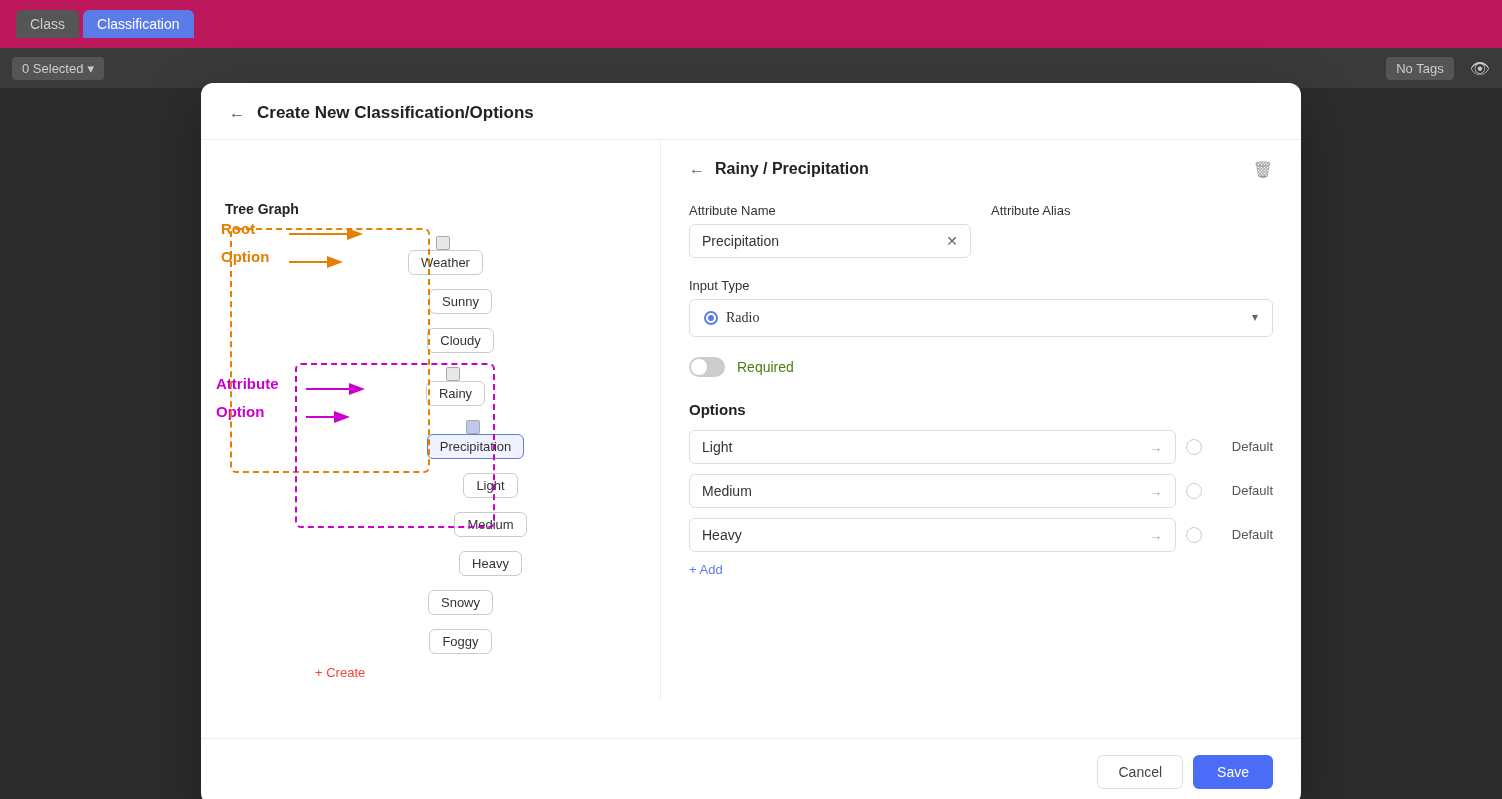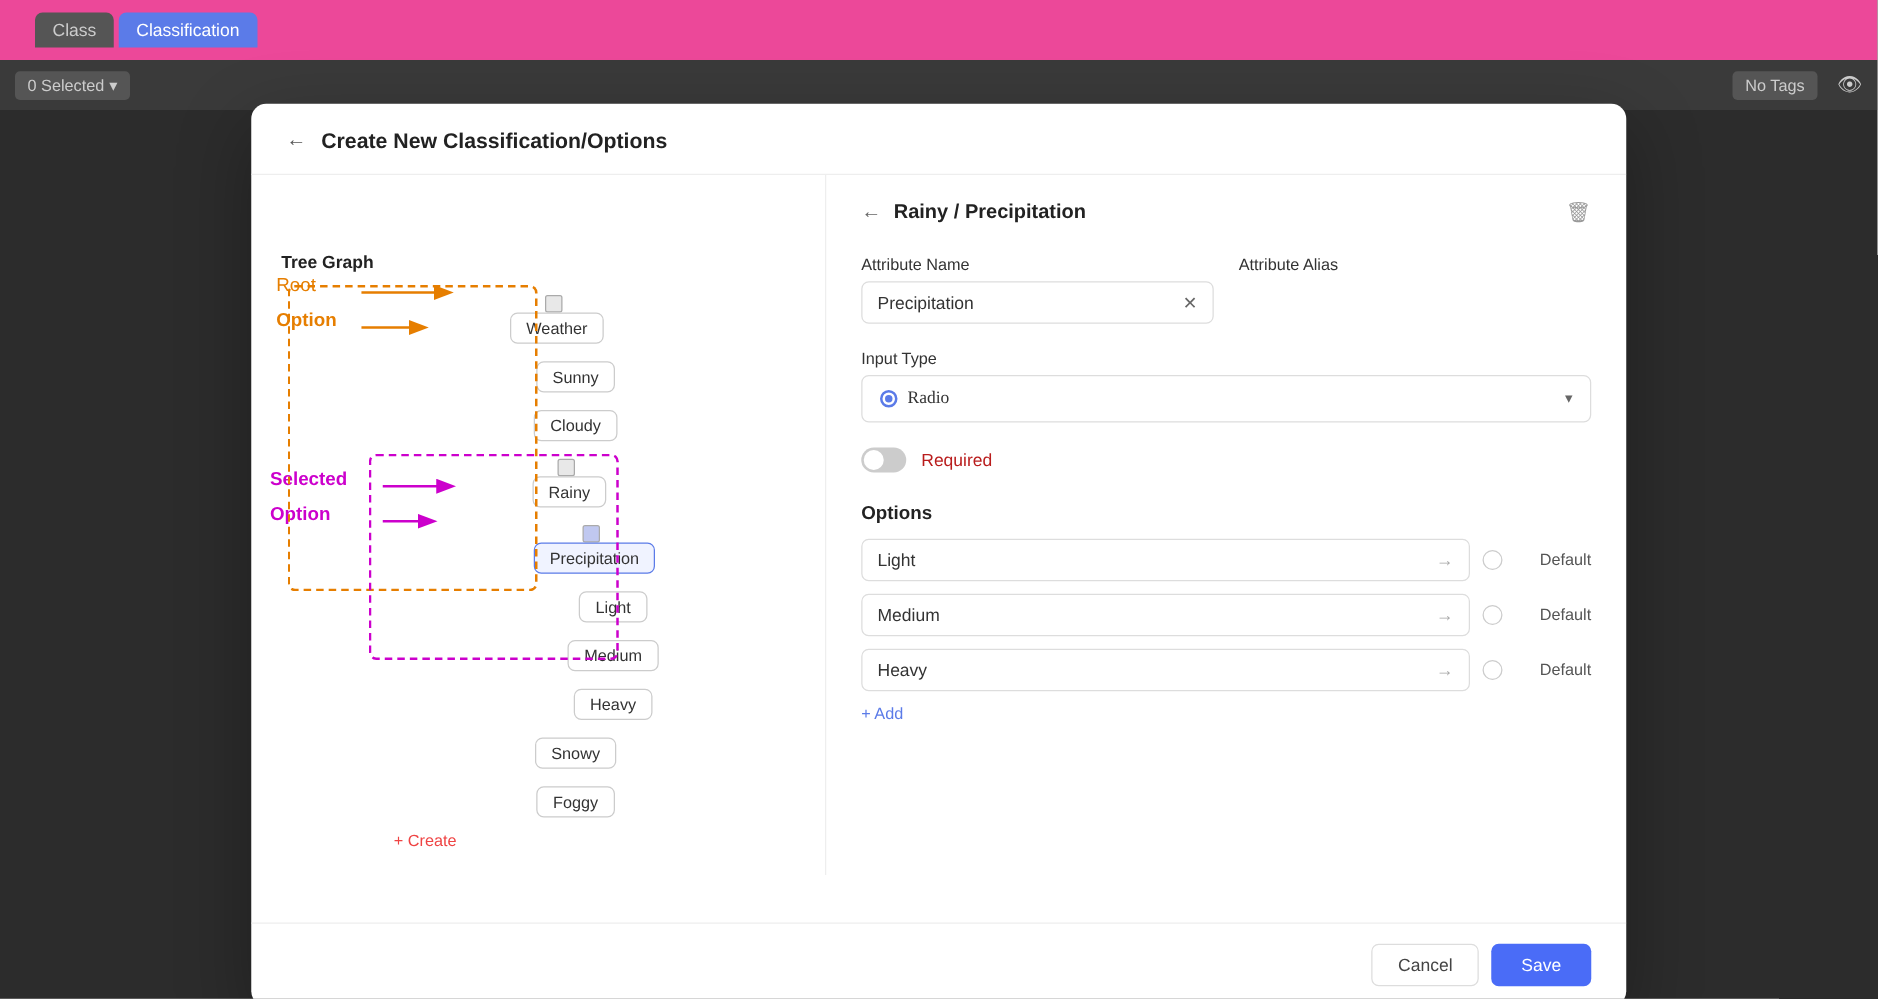--- a/index.html
+++ b/index.html
@@ -8,25 +8,25 @@
       font-family: -apple-system, BlinkMacSystemFont, 'Segoe UI', sans-serif;
       width: 1502px;
       height: 799px;
       overflow: hidden;
       display: flex;
       flex-direction: column;
     }
 
     
     .top-bar {
-      background: #ec4899;
+      background: #be185d;
       display: flex;
       align-items: center;
       height: 48px;
-      padding: 0 28px;
+      padding: 0 16px;
       gap: 4px;
       flex-shrink: 0;
     }
     .tab {
       padding: 6px 14px;
       border-radius: 6px 6px 0 0;
       font-size: 14px;
       cursor: pointer;
       color: #ccc;
       background: transparent;
@@ -339,21 +339,21 @@
       height: 16px;
       background: white;
       border-radius: 50%;
       top: 2px;
       left: 2px;
       transition: left 0.2s;
     }
 
     .toggle-label {
       font-size: 14px;
-      color: #b91c1c;
+      color: #4d7c0f;
     }
 
     
     .options-title {
       font-size: 15px;
       font-weight: 700;
       color: #222;
       margin-bottom: 12px;
     }
 
@@ -544,21 +544,21 @@
             </div>
 
             <div class="create-btn" style="margin-left:80px;">
               <span>+ Create</span>
             </div>
           </div>
 
           <div style="position:absolute; top:80px; left:20px; pointer-events:none;">
 
             <div style="position:absolute; top:0; left:0;">
-              <span class="annotation-text orange" style="font-size:15px; font-weight:400; color:#e67e00;">Root</span>
+              <span class="annotation-text orange" style="font-size:15px; font-weight:700; color:#e67e00;">Root</span>
             </div>
 
             <div style="position:absolute; top:28px; left:0;">
               <span class="annotation-text orange" style="font-size:15px; font-weight:700; color:#e67e00;">Option</span>
             </div>
 
             <svg style="position:absolute; top:6px; left:68px;" width="100" height="30">
               <line x1="0" y1="8" x2="70" y2="8" stroke="#e67e00" stroke-width="2" marker-end="url(#orange-arrow)"></line>
               <defs>
                 <marker id="orange-arrow" markerWidth="8" markerHeight="8" refX="6" refY="3" orient="auto">
@@ -572,21 +572,21 @@
               <defs>
                 <marker id="orange-arrow2" markerWidth="8" markerHeight="8" refX="6" refY="3" orient="auto">
                   <path d="M0,0 L0,6 L8,3 z" fill="#e67e00"></path>
                 </marker>
               </defs>
             </svg>
           </div>
 
           <div style="position:absolute; top:235px; left:15px; pointer-events:none;">
             <div style="position:absolute; top:0; left:0;">
-              <span class="annotation-text magenta" style="font-size:15px; font-weight:700; color:#cc00cc;">Selected</span>
+              <span class="annotation-text magenta" style="font-size:15px; font-weight:700; color:#cc00cc;">Attribute</span>
             </div>
             <div style="position:absolute; top:28px; left:0;">
               <span class="annotation-text magenta" style="font-size:15px; font-weight:700; color:#cc00cc;">Option</span>
             </div>
 
             <svg style="position:absolute; top:6px; left:90px;" width="80" height="30">
               <line x1="0" y1="8" x2="55" y2="8" stroke="#cc00cc" stroke-width="2" marker-end="url(#magenta-arrow)"></line>
               <defs>
                 <marker id="magenta-arrow" markerWidth="8" markerHeight="8" refX="6" refY="3" orient="auto">
                   <path d="M0,0 L0,6 L8,3 z" fill="#cc00cc"></path>

